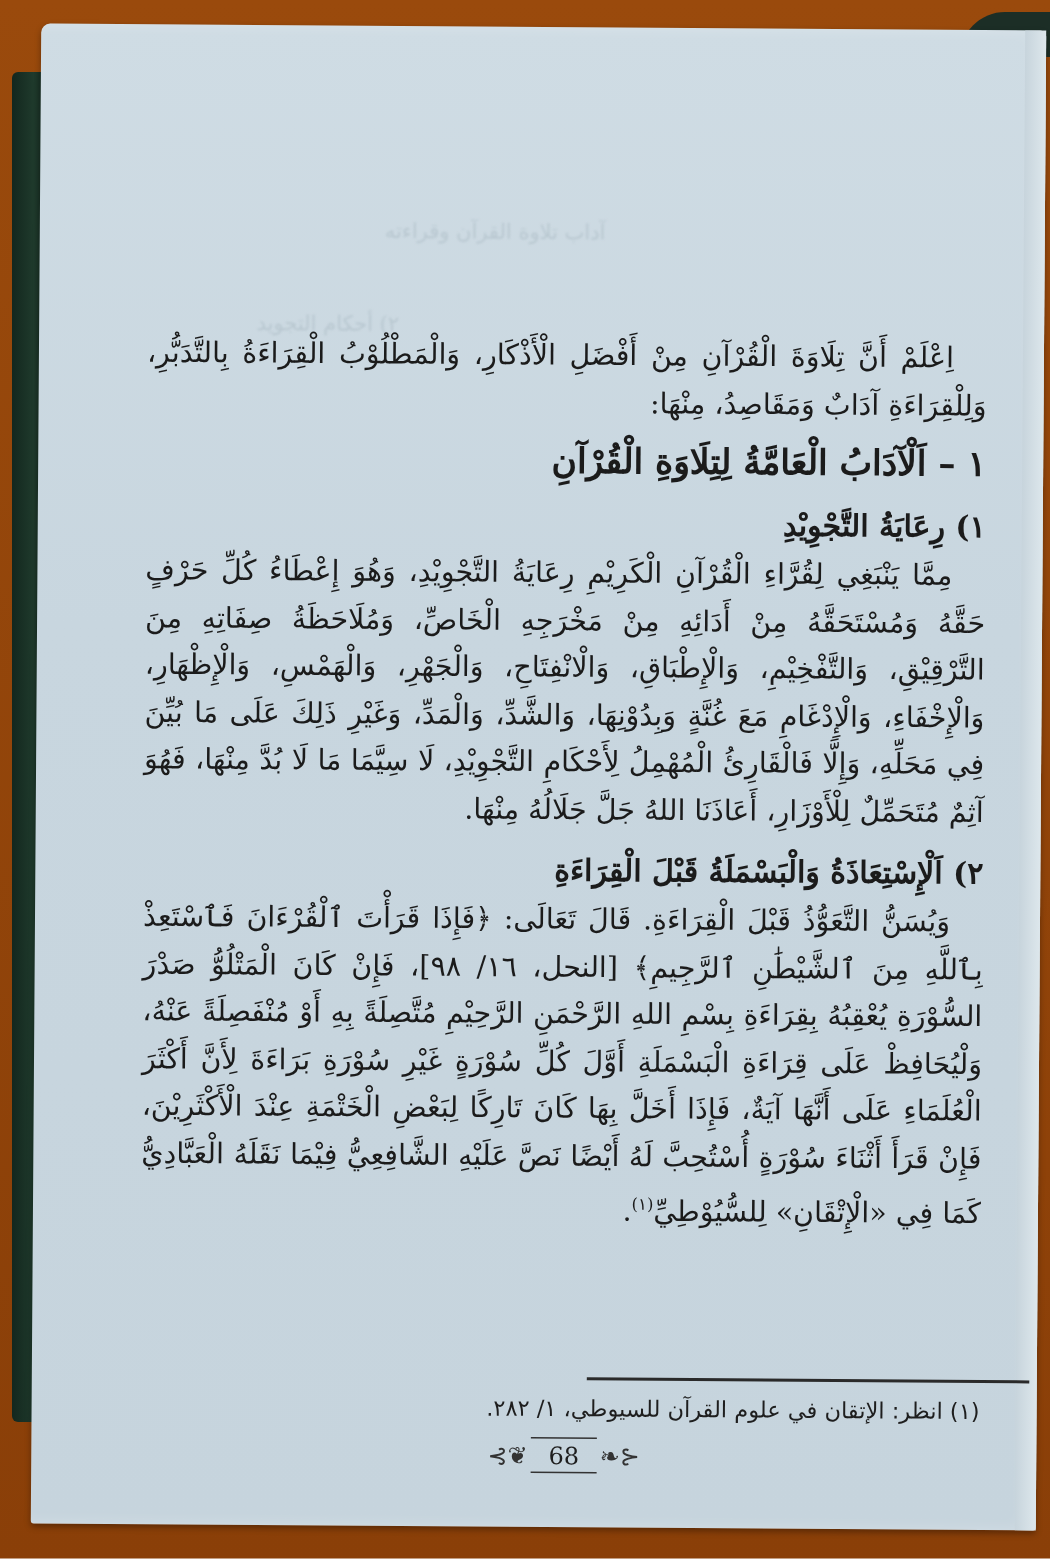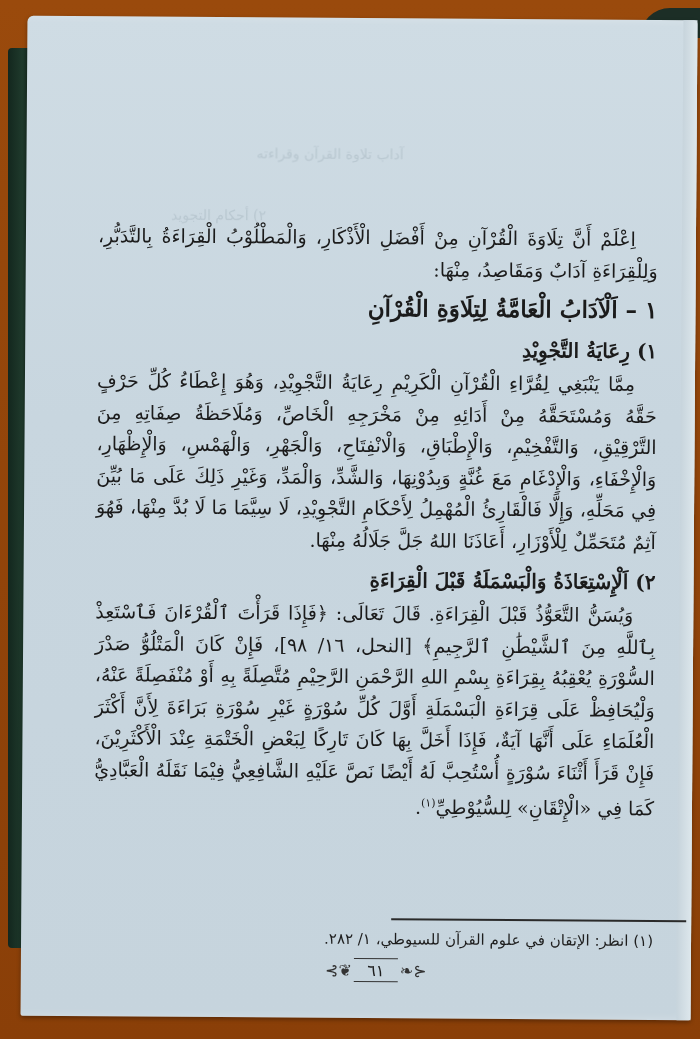--- a/index.html
+++ b/index.html
@@ -90,16 +90,16 @@
 
     <div class="h2">٢) اَلْإِسْتِعَاذَةُ وَالْبَسْمَلَةُ قَبْلَ الْقِرَاءَةِ</div>
     <p class="p indent"><span>وَيُسَنُّ التَّعَوُّذُ قَبْلَ الْقِرَاءَةِ. قَالَ تَعَالَى: ﴿فَإِذَا قَرَأْتَ ٱلْقُرْءَانَ فَٱسْتَعِذْ بِٱللَّهِ مِنَ ٱلشَّيْطَٰنِ ٱلرَّجِيمِ﴾ [النحل، ١٦/ ٩٨]، فَإِنْ كَانَ الْمَتْلُوُّ صَدْرَ السُّوْرَةِ يُعْقِبُهُ بِقِرَاءَةِ بِسْمِ اللهِ الرَّحْمَنِ الرَّحِيْمِ مُتَّصِلَةً بِهِ أَوْ مُنْفَصِلَةً عَنْهُ، وَلْيُحَافِظْ عَلَى قِرَاءَةِ الْبَسْمَلَةِ أَوَّلَ كُلِّ سُوْرَةٍ غَيْرِ سُوْرَةِ بَرَاءَةَ لِأَنَّ أَكْثَرَ الْعُلَمَاءِ عَلَى أَنَّهَا آيَةٌ، فَإِذَا أَخَلَّ بِهَا كَانَ تَارِكًا لِبَعْضِ الْخَتْمَةِ عِنْدَ الْأَكْثَرِيْنَ، فَإِنْ قَرَأَ أَثْنَاءَ سُوْرَةٍ أُسْتُحِبَّ لَهُ أَيْضًا نَصَّ عَلَيْهِ الشَّافِعِيُّ فِيْمَا نَقَلَهُ الْعَبَّادِيُّ كَمَا فِي «الْإِتْقَانِ» لِلسُّيُوْطِيِّ</span><span class="sup">(١)</span><span>.</span></p>
   </div>
 
   <div class="fn-rule"></div>
   <div class="footnote">(١) انظر: الإتقان في علوم القرآن للسيوطي، ١/ ٢٨٢.</div>
 
   <div class="page-num-frame">
     <span class="orn">⊰❦</span>
-    <span class="page-num-box">٦١</span>
+    <span class="page-num-box">68</span>
     <span class="orn">❧⊱</span>
   </div>
 </div>
 
 </body></html>

